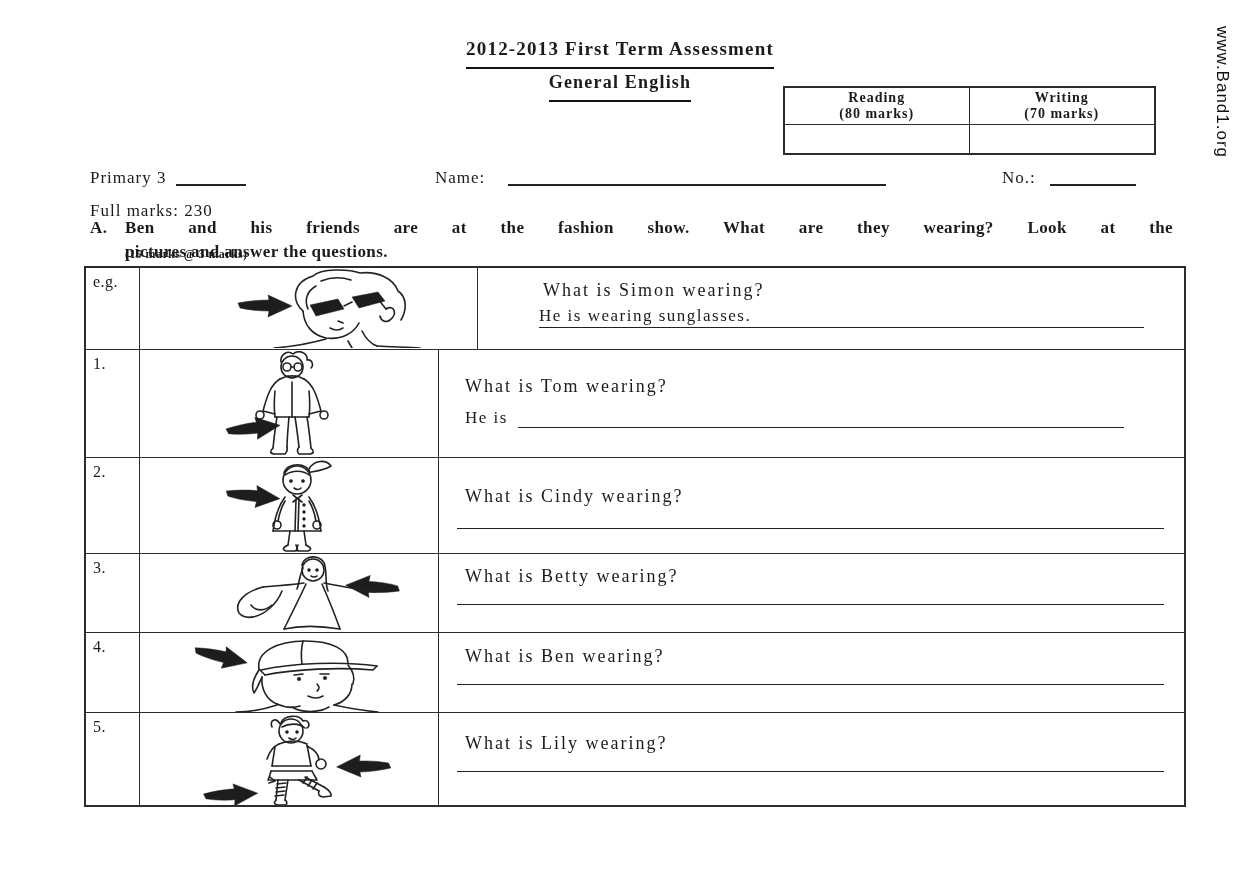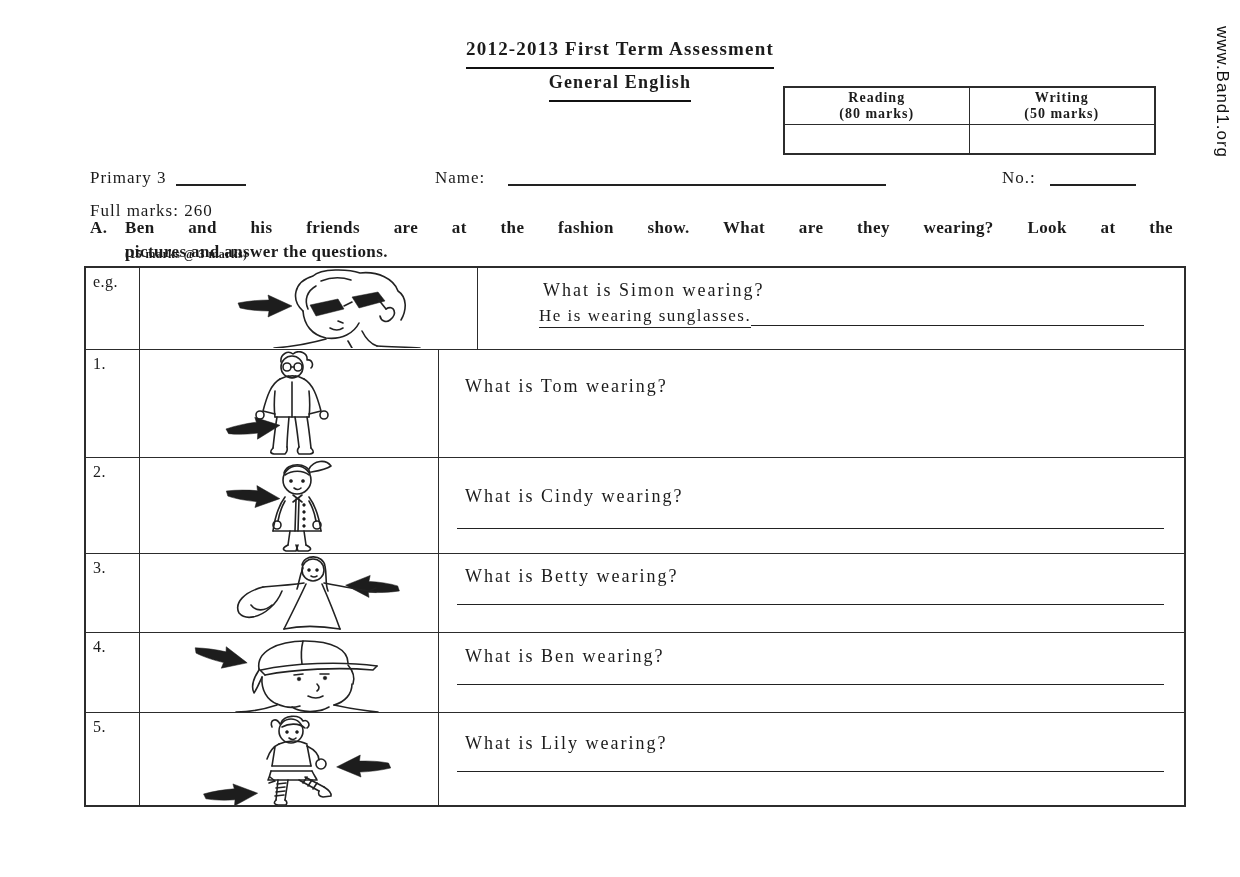--- a/index.html
+++ b/index.html
@@ -67,21 +67,21 @@
   .cell-pic {
     width:299px; flex:0 0 299px; border-right:1.6px solid #2c2c2c;
     display:flex; align-items:center; justify-content:center; overflow:hidden;
   }
   .cell-q { flex:1 1 auto; position:relative; }
   .q-text {
     position:absolute; left:26px;
     font-size:18px; letter-spacing:2px; white-space:nowrap;
   }
   .ans-flex {
-    position:absolute; display:flex; align-items:flex-start;
+    position:absolute; display:flex; align-items:flex-end;
     font-size:17px; letter-spacing:1.5px; white-space:nowrap;
   }
   .ans-underlined { border-bottom:1.6px solid #222; padding-bottom:1px; }
   .fill-line { flex:1 1 auto; border-bottom:1.6px solid #222; height:20px; }
   .gap8 { width:10px; }
   .rule-line { position:absolute; border-bottom:1.6px solid #222; height:0; }
 
   svg.fig { display:block; }
   .stroke { fill:none; stroke:#222; stroke-width:1.6; stroke-linecap:round; stroke-linejoin:round; }
   .fillb { fill:#1d1d1d; stroke:#1d1d1d; stroke-width:0.5; }
@@ -103,34 +103,34 @@
   <div><span class="title-line title-line2">General English</span></div>
 </div>
 
 <div class="marks-table">
   <div class="marks-cell">
     <div>Reading</div>
     <div>(80 marks)</div>
   </div>
   <div class="marks-cell last-col">
     <div>Writing</div>
-    <div>(50 marks)</div>
+    <div>(70 marks)</div>
   </div>
   <div class="marks-cell empty"></div>
   <div class="marks-cell empty last-col"></div>
 </div>
 
 <span class="abs label-bold" style="left:90px; top:168px;">Primary 3</span>
 <span class="abs blank" style="left:176px; top:168px; width:70px;"></span>
 <span class="abs label-bold" style="left:435px; top:168px;">Name:</span>
 <span class="abs blank" style="left:508px; top:168px; width:378px;"></span>
 <span class="abs label-bold" style="left:1002px; top:168px;">No.:</span>
 <span class="abs blank" style="left:1050px; top:168px; width:86px;"></span>
 
-<span class="abs label-bold" style="left:90px; top:201px;">Full marks: 260</span>
+<span class="abs label-bold" style="left:90px; top:201px;">Full marks: 230</span>
 
 <span class="abs instr" style="left:90px; top:220px;">A.</span>
 <div class="abs instr" style="left:125px; top:220px;">
   <div class="instr-l1">Ben and his friends are at the fashion show. What are they wearing? Look at the</div>
   <div>pictures and answer the questions.</div>
 </div>
 <span class="abs instr" style="left:125px; top:247px; font-size:12px;">(15 marks @ 3 marks)</span>
 
 <div class="q-table">
 
@@ -192,20 +192,25 @@
         <path class="stroke" d="M136,66 C134,78 133,88 132,97"></path>
         <path class="stroke" d="M148,66 C147,78 146,88 146,96"></path>
         <path class="stroke" d="M154,66 C156,78 157,88 158,96"></path>
         <path class="stroke" d="M166,66 C168,78 169,88 170,97"></path>
         <path class="stroke" d="M132,97 q-5,5 1,6 l11,0 q3,-3 2,-7"></path>
         <path class="stroke" d="M170,97 q5,5 -1,6 l-11,0 q-3,-3 0,-7"></path>
       </svg>
     </div>
     <div class="cell-q">
       <div class="q-text" style="top:26px;">What is Tom wearing?</div>
+      <div class="ans-flex" style="left:26px; right:60px; top:58px;">
+        <span>He is</span>
+        <span class="gap8"></span>
+        <span class="fill-line"></span>
+      </div>
     </div>
   </div>
 
   <div class="t-row" style="height:96px;">
     <div class="cell-num">2.</div>
     <div class="cell-pic">
       <svg class="fig" width="297" height="94" viewBox="0 0 297 94">
         <g>
             <use href="#arrow" class="fillb" transform="translate(86,24) rotate(5)"></use>
           </g>

